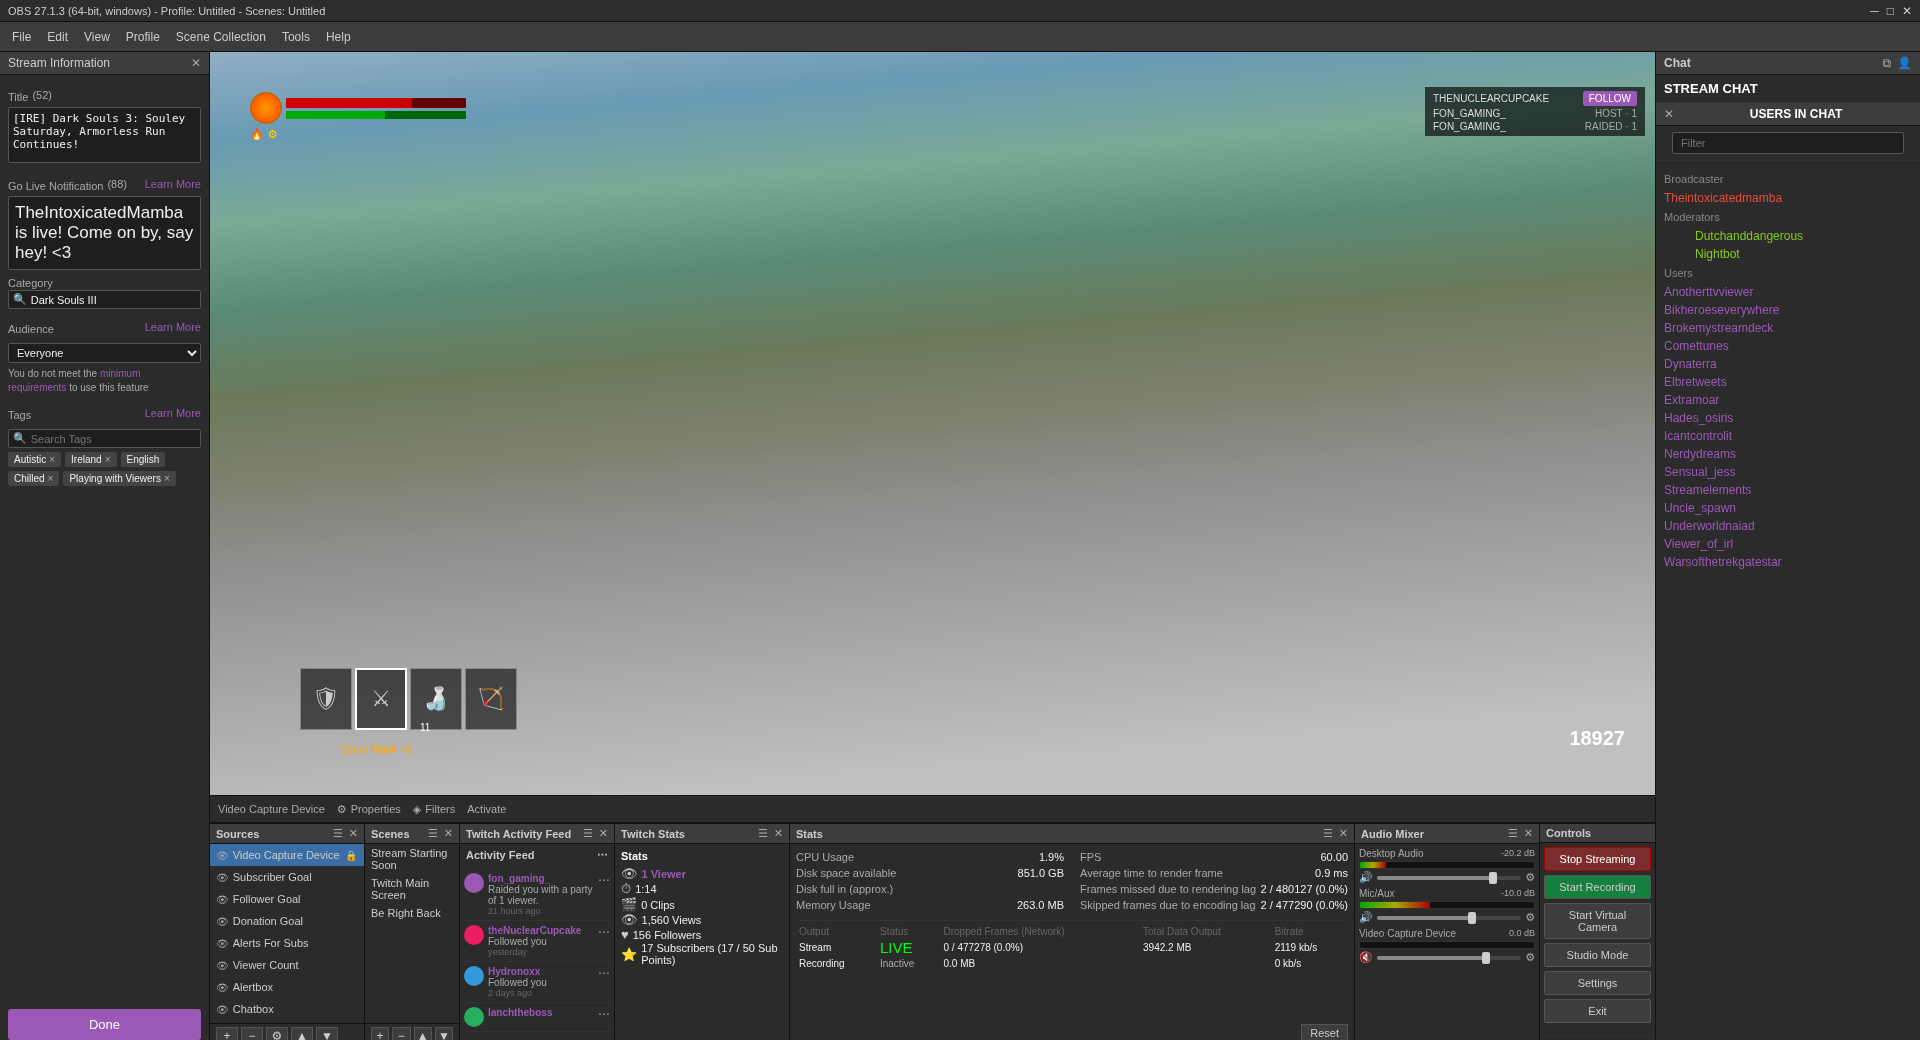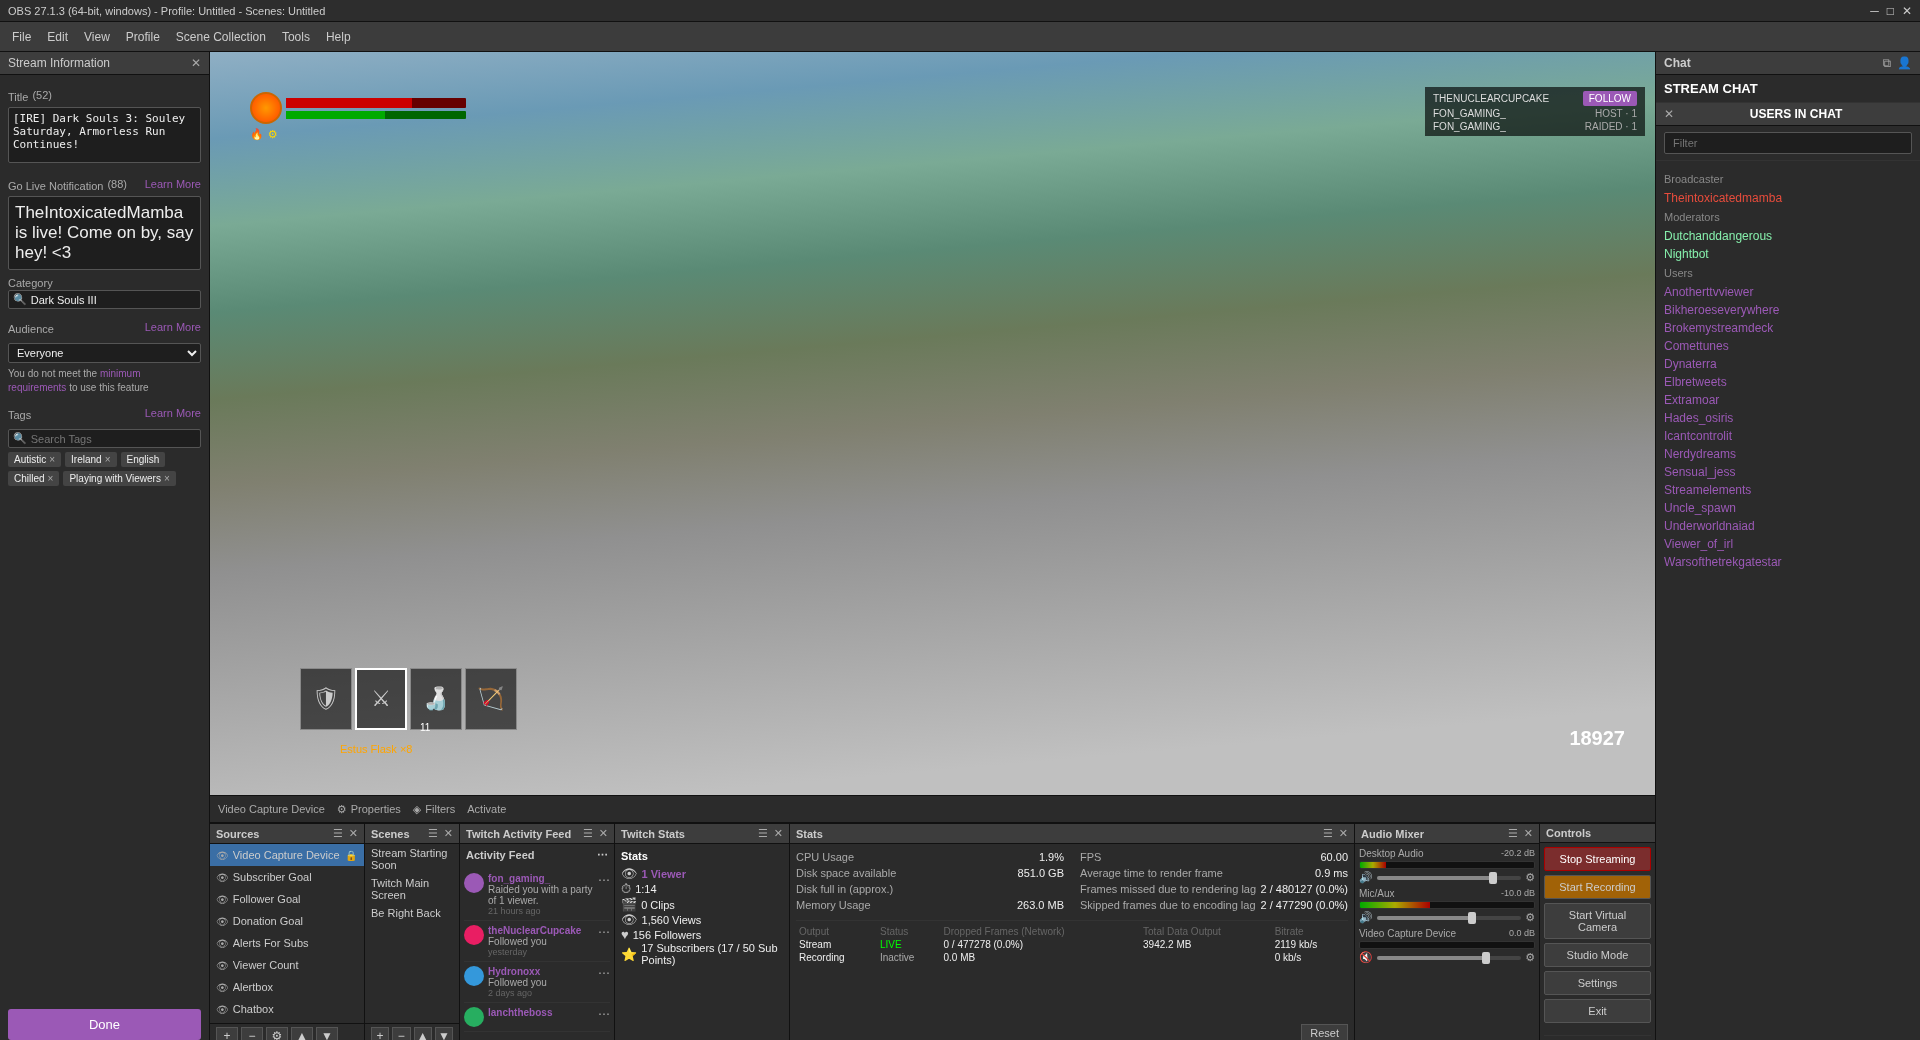--- a/index.html
+++ b/index.html
@@ -98,21 +98,21 @@
     
     .stats-panel { width: 175px; border-right: 1px solid #111; display: flex; flex-direction: column; flex-shrink: 0; }
     .stats-title { font-size: 11px; color: #fff; font-weight: bold; margin-bottom: 4px; }
     .stat-row { display: flex; align-items: center; gap: 4px; }
     .stat-icon { font-size: 13px; }
     .stat-value { font-size: 11px; color: #eee; }
     .stat-value.purple { color: #9b59b6; font-weight: bold; }
     .perf-row { display: flex; justify-content: space-between; font-size: 11px; padding: 1px 0; }
     .perf-label { color: #aaa; }
     .perf-value { color: #eee; }
-    .live-badge { color: #0f0; font-size: 10px; text-align: center; }
+    .live-badge { color: #0f0; font-size: 15px; text-align: center; }
     .inactive-badge { color: #aaa; font-size: 10px; }
     .reset-btn { background: #3d3d3d; border: 1px solid #555; color: #ccc; font-size: 11px; padding: 2px 8px; cursor: pointer; position: absolute; bottom: 6px; right: 6px; }
 
     
     .audio-panel { width: 185px; border-right: 1px solid #111; display: flex; flex-direction: column; flex-shrink: 0; }
     .audio-content { padding: 4px; display: flex; flex-direction: column; gap: 4px; }
     .audio-channel { display: flex; flex-direction: column; gap: 2px; }
     .audio-label { font-size: 10px; color: #aaa; }
     .audio-meter { height: 8px; background: #111; border: 1px solid #333; border-radius: 2px; overflow: hidden; position: relative; }
     .audio-level { height: 100%; background: linear-gradient(to right, #0a0, #aa0, #a00); }
@@ -122,47 +122,47 @@
     .audio-slider-thumb { position: absolute; top: -4px; background: #ccc; width: 8px; height: 12px; border-radius: 2px; cursor: pointer; }
     .speaker-icon { color: #aaa; font-size: 11px; cursor: pointer; }
     .gear-icon-sm { color: #aaa; font-size: 11px; cursor: pointer; }
     .audio-db { font-size: 9px; color: #aaa; text-align: right; }
 
     
     .controls-panel { width: 115px; display: flex; flex-direction: column; flex-shrink: 0; }
     .controls-content { padding: 4px; display: flex; flex-direction: column; gap: 4px; }
     .ctrl-btn { background: #3d3d3d; border: 1px solid #555; color: #ccc; font-size: 11px; padding: 5px 4px; cursor: pointer; text-align: center; border-radius: 2px; width: 100%; }
     .ctrl-btn.stop { background: #7b2d2d; border-color: #a00; color: #fff; }
-    .ctrl-btn.start-rec { background: #a16207; }
+    .ctrl-btn.start-rec { background: #15803d; }
     .transitions-section { margin-top: 8px; padding-top: 4px; border-top: 1px solid #333; }
     .transitions-label { font-size: 10px; color: #888; margin-bottom: 4px; }
 
     
     .right-panel { width: 265px; background: #2b2b2b; border-left: 1px solid #111; display: flex; flex-direction: column; flex-shrink: 0; }
     .chat-header { background: #3d3d3d; padding: 4px 8px; display: flex; align-items: center; justify-content: space-between; border-bottom: 1px solid #111; gap: 24px; }
     .chat-title { font-size: 12px; color: #ccc; font-weight: bold; }
     .chat-icons { display: flex; gap: 6px; }
     .chat-icon { color: #aaa; cursor: pointer; font-size: 12px; }
 
     .stream-chat-header { padding: 6px 8px; font-size: 13px; color: #fff; font-weight: bold; border-bottom: 1px solid #333; display: flex; align-items: center; justify-content: space-between; }
 
     
     .users-section { flex: 1; display: flex; flex-direction: column; }
     .users-header { background: #3d3d3d; display: flex; align-items: center; padding: 4px 8px; border-bottom: 1px solid #111; }
     .close-icon-sm { color: #aaa; cursor: pointer; margin-right: 6px; }
     .users-title { font-size: 12px; color: #fff; font-weight: bold; flex: 1; text-align: center; }
 
-    .filter-input-wrap { padding: 6px 8px; border-bottom: 1px solid #333; }
+    .filter-input-wrap { padding: 6px 16px; border-bottom: 1px solid #333; }
     .filter-input { background: #1e1e1e; border: 1px solid #555; color: #eee; font-size: 11px; padding: 4px 8px; width: 100%; border-radius: 2px; outline: none; }
 
     .users-list { flex: 1; overflow-y: auto; padding: 8px; }
     .user-section-label { font-size: 11px; color: #888; margin: 4px 0; }
     .user-name { font-size: 12px; color: #9b59b6; padding: 2px 0; cursor: pointer; }
     .user-name.broadcaster { color: #e74c3c; }
-    .user-name.moderator { color: #86efac; }
+    .user-name.moderator { color: #84cc16; margin-left: 31px; }
     .user-name.regular { color: #9b59b6; }
 
     
     ::-webkit-scrollbar { width: 6px; height: 6px; }
     ::-webkit-scrollbar-track { background: #1e1e1e; }
     ::-webkit-scrollbar-thumb { background: #555; border-radius: 3px; }
     
     
     .preview-and-bottom { display: flex; flex-direction: column; flex: 1; }
     

